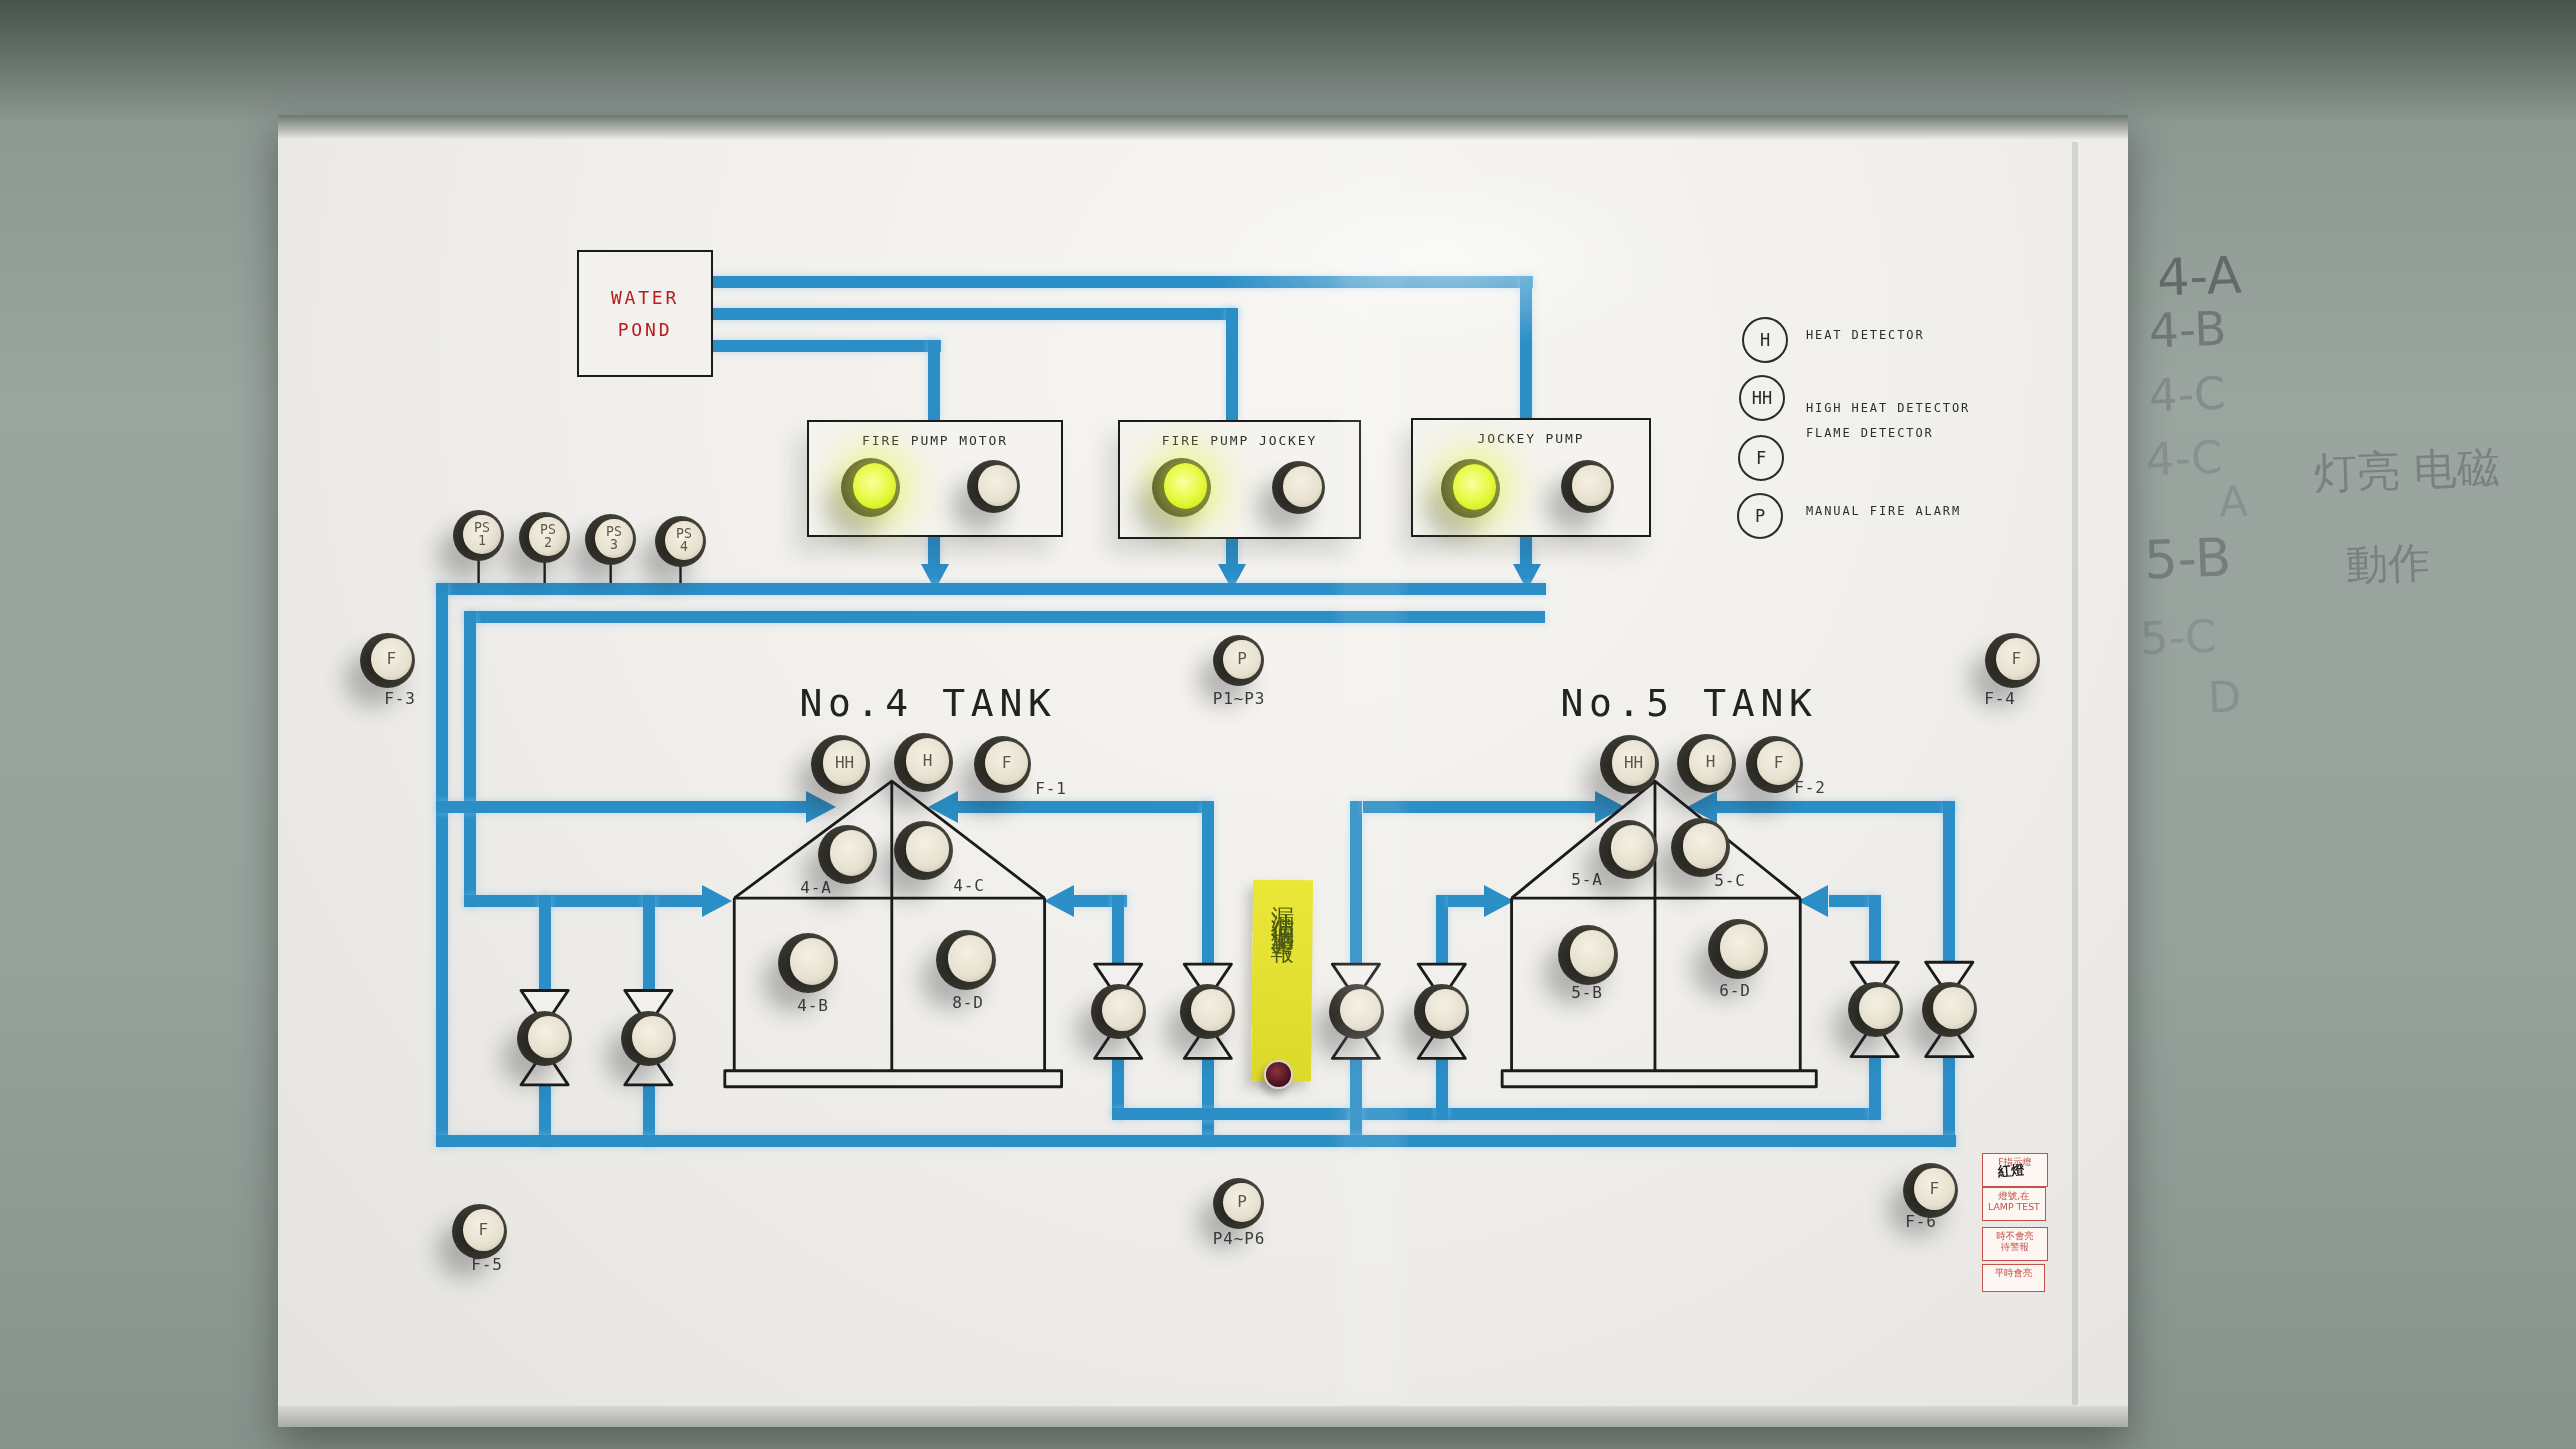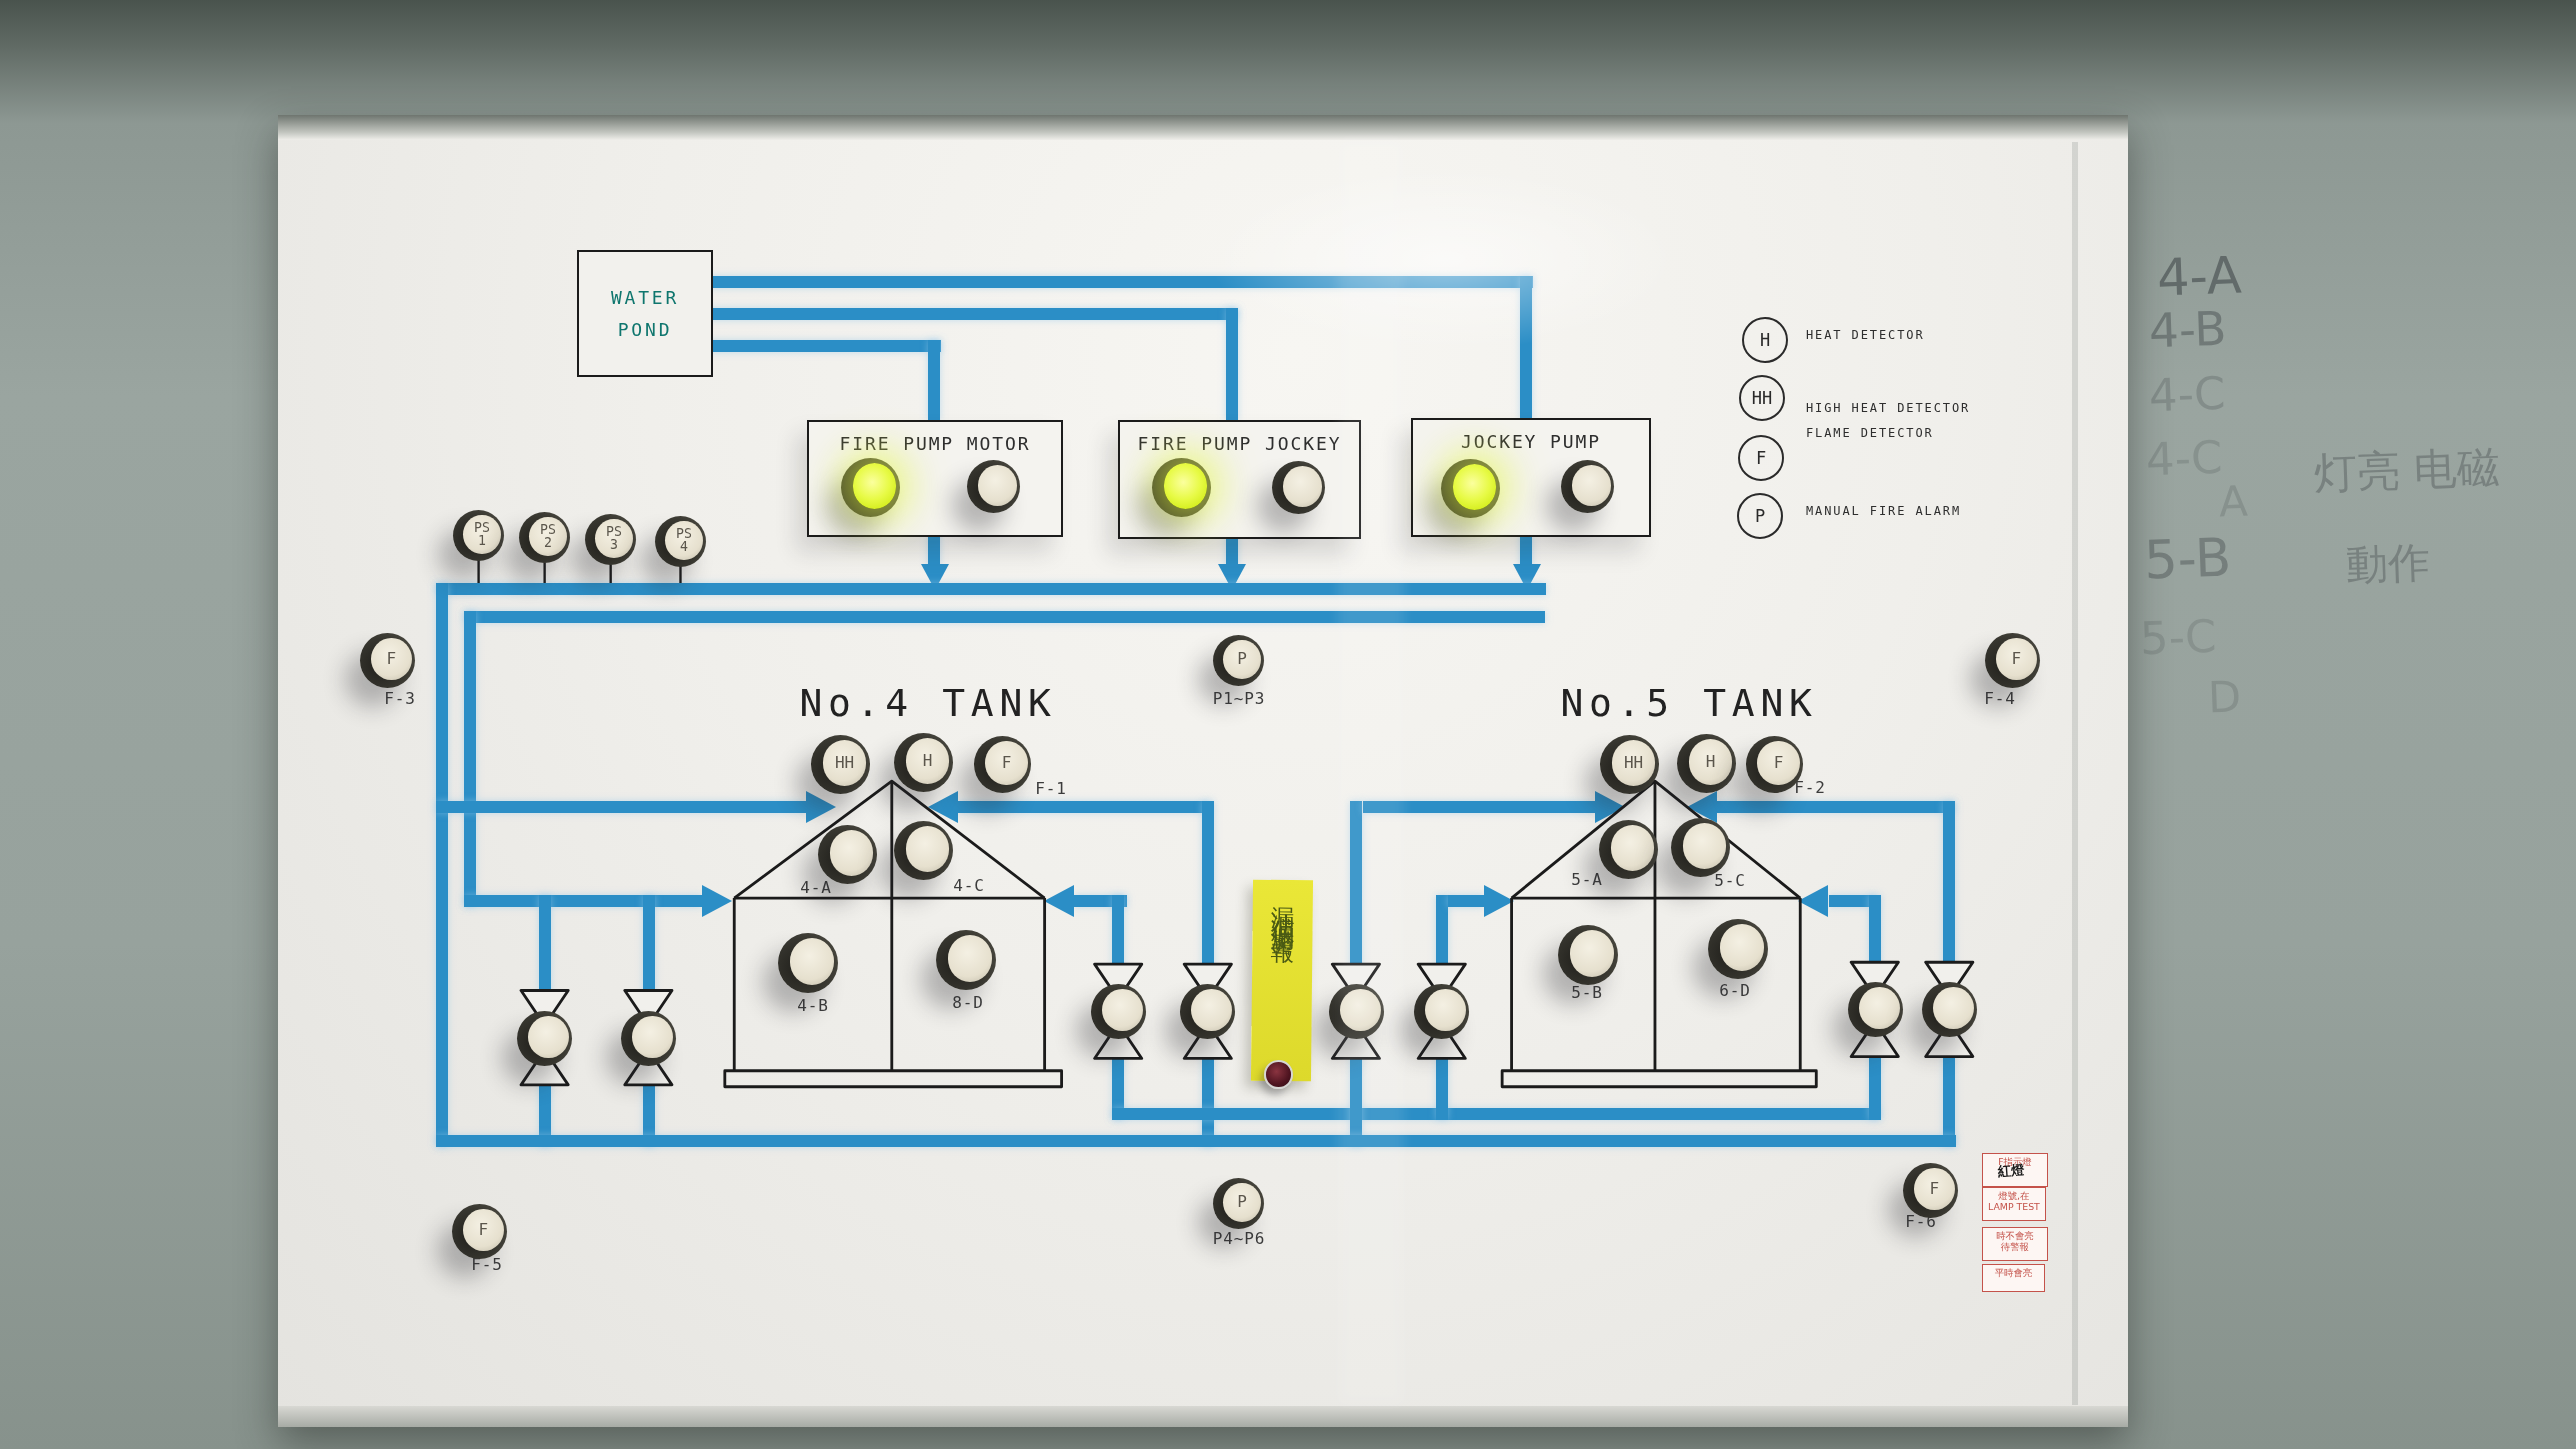--- a/index.html
+++ b/index.html
@@ -14,38 +14,38 @@
   .bevel-bottom{position:absolute;left:278px;top:1406px;width:1850px;height:21px;
          background:linear-gradient(180deg,#d8d8d3,#a7aba5);}
   .pipe{position:absolute;background:#2b8ec6;box-shadow:0 0 7.5px rgba(150,200,235,.55);z-index:2;}
   .ah{position:absolute;width:0;height:0;z-index:2;}
   .ah-d{border-left:14px solid transparent;border-right:14px solid transparent;border-top:26.4px solid #2b8ec6;}
   .ah-r{border-top:16px solid transparent;border-bottom:16px solid transparent;border-left:30px solid #2b8ec6;}
   .ah-l{border-top:16px solid transparent;border-bottom:16px solid transparent;border-right:30px solid #2b8ec6;}
   svg.linework{position:absolute;left:0;top:0;z-index:3;}
   .box{position:absolute;background:#f4f3ef;border:2.8px solid #1b1b1b;z-index:4;
        box-shadow:-11.3px 15px 21px rgba(40,40,45,.15);}
-  .box .box-label{display:block;text-align:center;margin-top:11.3px;font-size:18px;letter-spacing:1.9px;color:#2e2e2e;}
+  .box .box-label{display:block;text-align:center;margin-top:11.3px;font-size:13px;letter-spacing:1.9px;color:#2e2e2e;}
   .lamp{position:absolute;border-radius:50%;z-index:5;
         background:radial-gradient(circle at 36% 58%, #201f1b 0%, #37362f 55%, #56544a 100%);
         box-shadow:-15px 19px 22.6px rgba(40,40,45,.30);}
   .lamp .face{position:absolute;left:20%;top:9%;width:74%;height:77%;border-radius:50%;
         background:radial-gradient(circle at 44% 38%, #f4f0e3 0%, #e6e0ce 62%, #beb8a6 100%);
         display:flex;flex-direction:column;align-items:center;justify-content:center;
         color:#5b564c;font-size:16px;line-height:16px;}
   .lamp.lit .face{background:radial-gradient(circle at 45% 42%, #fbff9e 0%, #e7fa45 48%, #c7e401 100%);
         box-shadow:0 0 40px 11.3px rgba(228,248,70,.75);}
   .lbl{position:absolute;transform:translateX(-50%);font-size:16px;letter-spacing:0.9px;color:#3c3c3c;z-index:4;white-space:nowrap;}
   .title{position:absolute;transform:translateX(-50%);font-size:38px;letter-spacing:5.7px;color:#222;z-index:4;white-space:nowrap;}
   .legend-sym{position:absolute;width:42px;height:42px;border:2.8px solid #2a2a2a;border-radius:50%;z-index:4;
         display:flex;align-items:center;justify-content:center;font-size:17px;color:#2a2a2a;background:transparent;}
   .legend-txt{position:absolute;font-size:12px;letter-spacing:1.9px;color:#2e2e2e;z-index:4;white-space:nowrap;}
   .pondbox{position:absolute;left:577px;top:250px;width:132px;height:123px;border:2.8px solid #1b1b1b;
         background:#f2f1ed;z-index:4;display:flex;flex-direction:column;align-items:center;justify-content:center;gap:11.3px;
-        font-size:18px;letter-spacing:2.8px;color:#0f766e;}
+        font-size:18px;letter-spacing:2.8px;color:#b91c1c;}
   .note{position:absolute;left:1252px;top:880px;width:60px;height:193px;background:linear-gradient(180deg,#eae737,#ddd92b);
         z-index:6;transform:rotate(.6deg);box-shadow:-5.7px 7.5px 11.3px rgba(60,60,40,.25);
         display:flex;flex-direction:column;align-items:center;padding-top:7.5px;}
   .note .ntxt{writing-mode:vertical-rl;font-family:"DejaVu Sans",sans-serif;font-size:23.6px;letter-spacing:6.6px;color:#4a5a14;}
   .note .narrow{font-size:21px;color:#4a5a14;margin-top:1.9px;}
   .led{position:absolute;left:1264px;top:1060px;width:24.5px;height:24.5px;border-radius:50%;z-index:6;
         background:radial-gradient(circle at 42% 38%, #8a3440 0%, #4e1420 60%, #2e0a12 100%);
         border:2.8px solid #d6d6d4;box-shadow:-3.8px 5.7px 7.5px rgba(40,40,45,.3);}
   .stamp{position:absolute;border:1.9px solid #c4524a;color:#c4524a;background:rgba(255,247,244,.9);
         z-index:6;font-size:9.4px;line-height:11.3px;text-align:center;padding:1.9px 0.9px;

